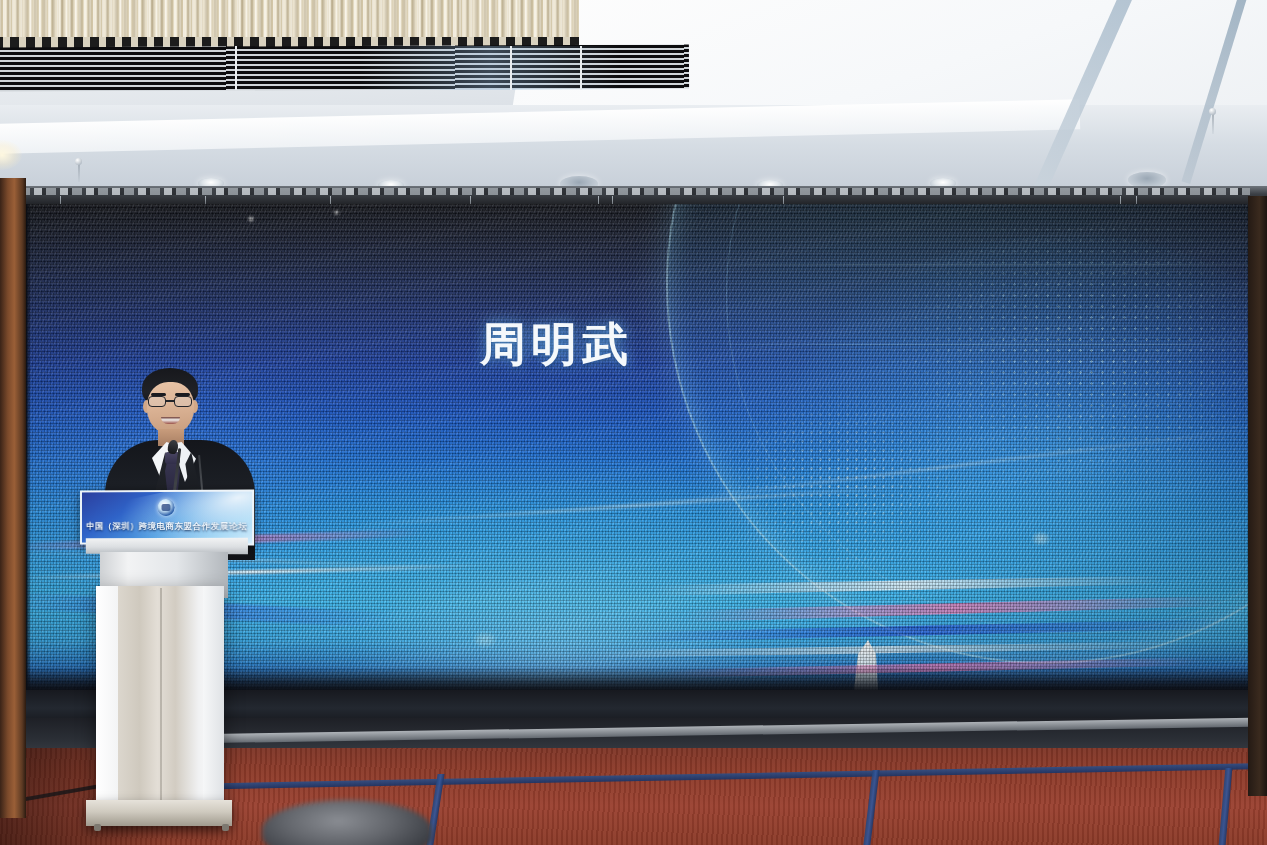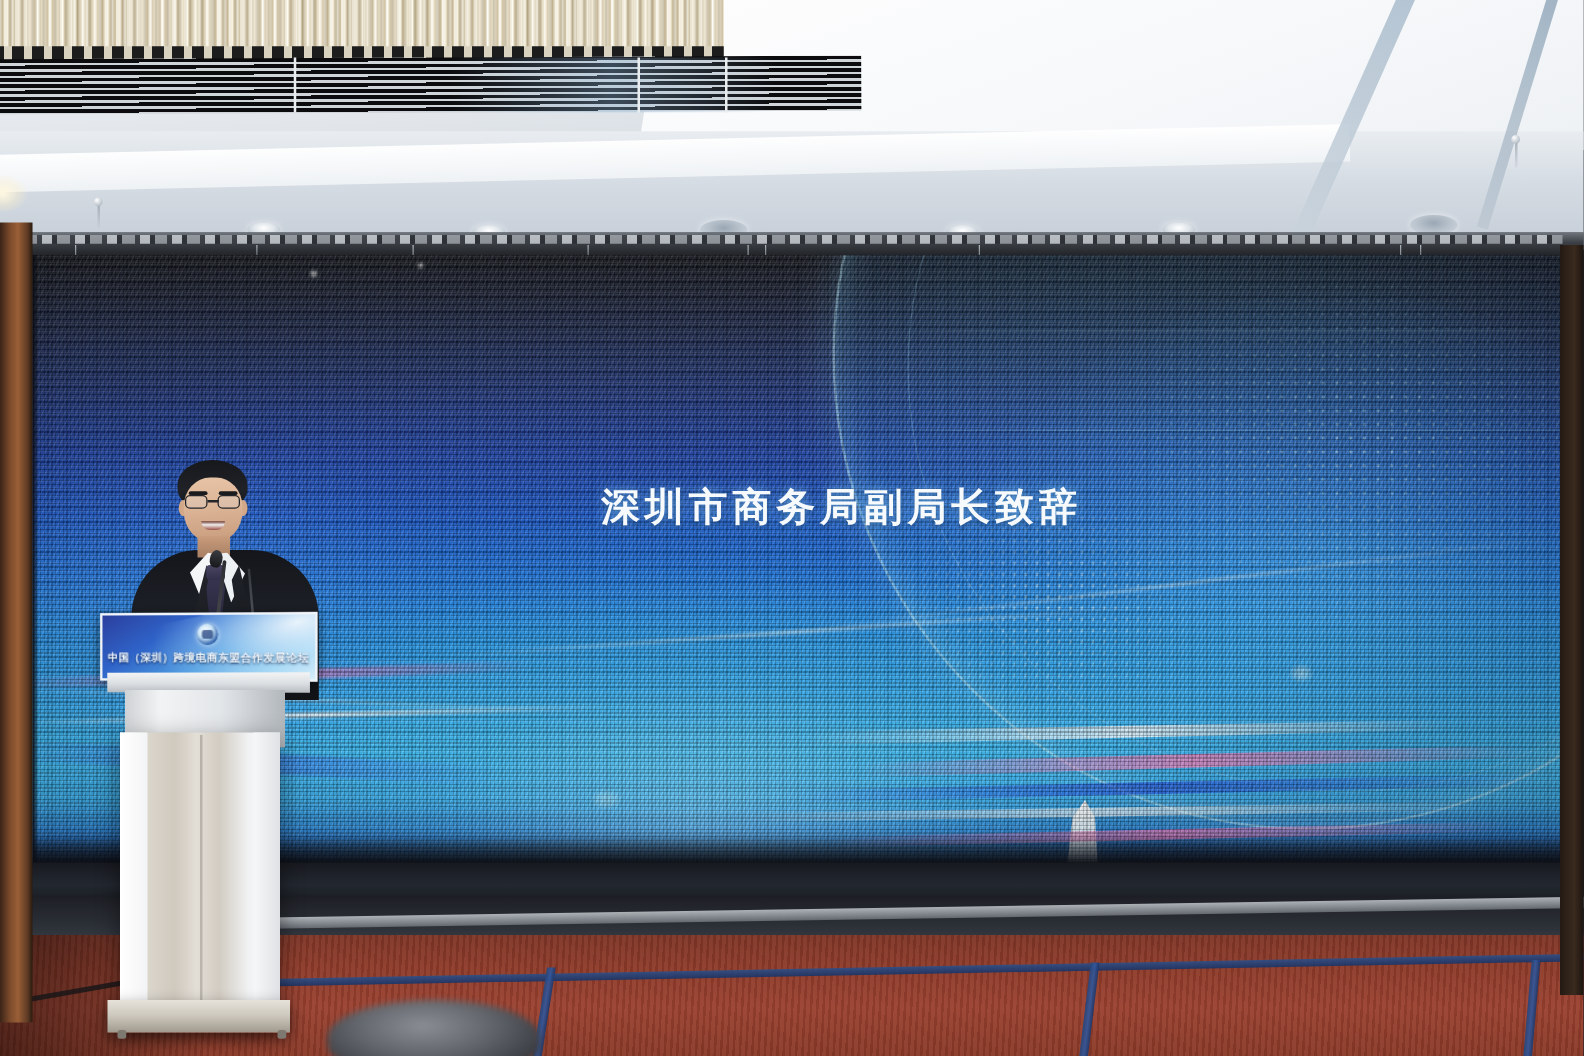--- a/index.html
+++ b/index.html
@@ -633,21 +633,21 @@
       background:radial-gradient(ellipse,rgba(180,235,255,.55),rgba(180,235,255,0));"></div>
 
     <div class="led-matrix"></div>
     <div class="led-moire"></div>
     <div class="led-scan"></div>
     <div class="led-vignette"></div>
     <div class="screen-left-seam"></div>
     <div class="screen-bottom-fade"></div>
   </div>
 
-  <div class="slide-subtitle">深圳市商务局副局长致辞</div>
+  <div class="slide-title">周明武</div>
 
   <div class="screen-bezel-bottom"></div>
   <div class="stage-front"></div>
   <div class="stage-lip"></div>
 
   <div class="floor">
     <div class="floor-grain"></div>
     <div class="floor-line-h" style="left:120px; top:26px; width:1147px; transform:rotate(-1.1deg);"></div>
     <div class="floor-line-v" style="left:432px; top:26px; height:71px; transform:skewX(-9deg);"></div>
     <div class="floor-line-v" style="left:868px; top:22px; height:75px; transform:skewX(-7deg);"></div>

